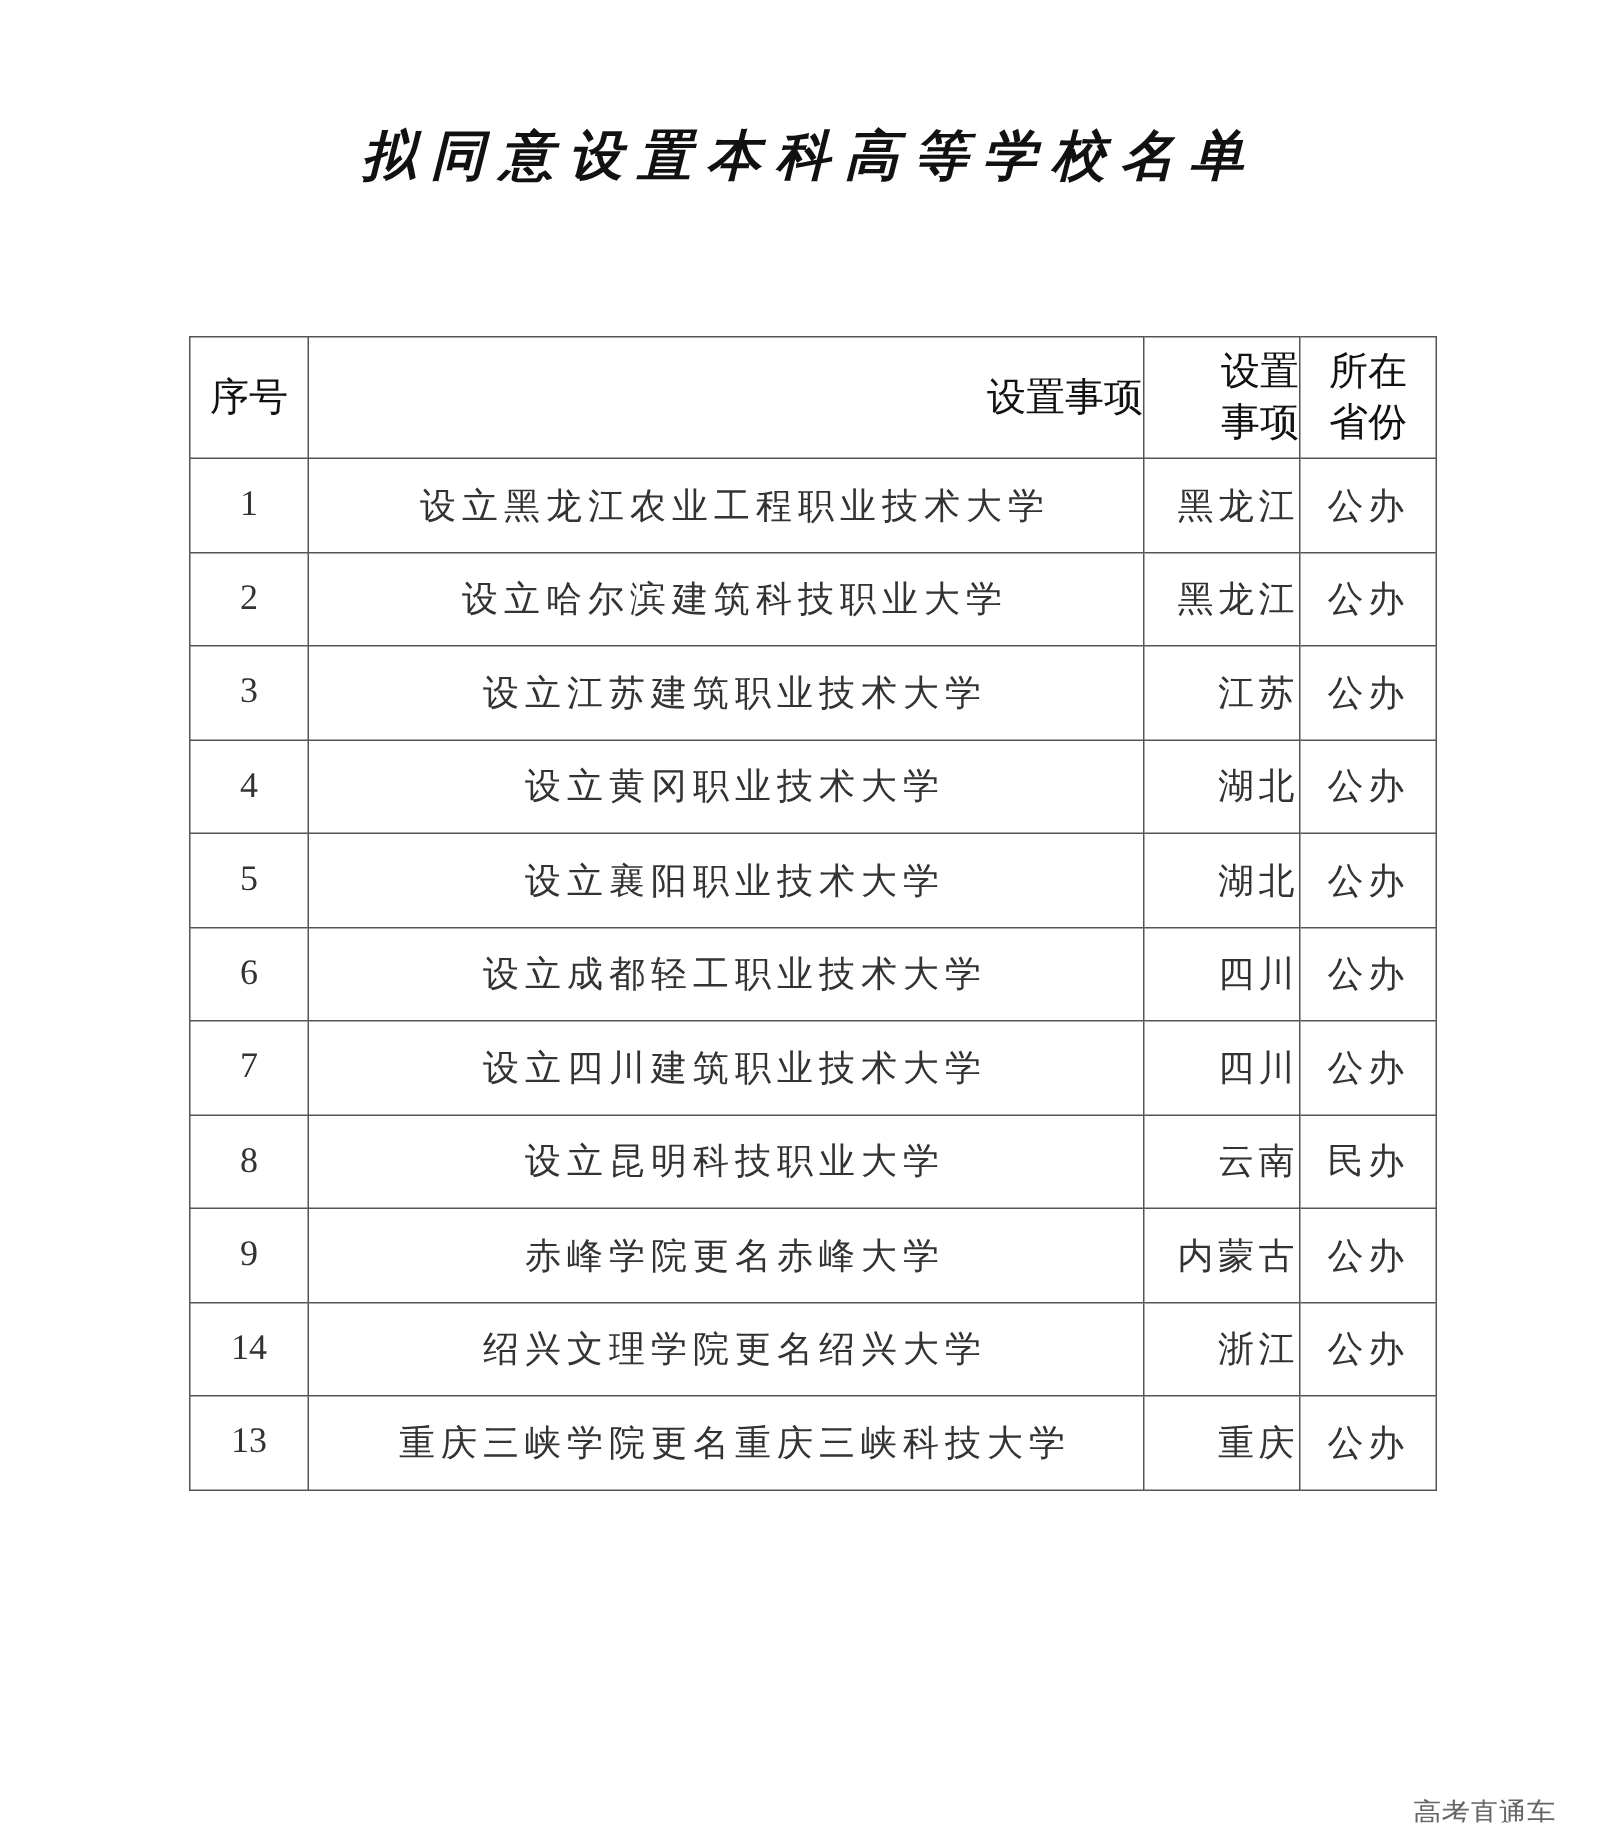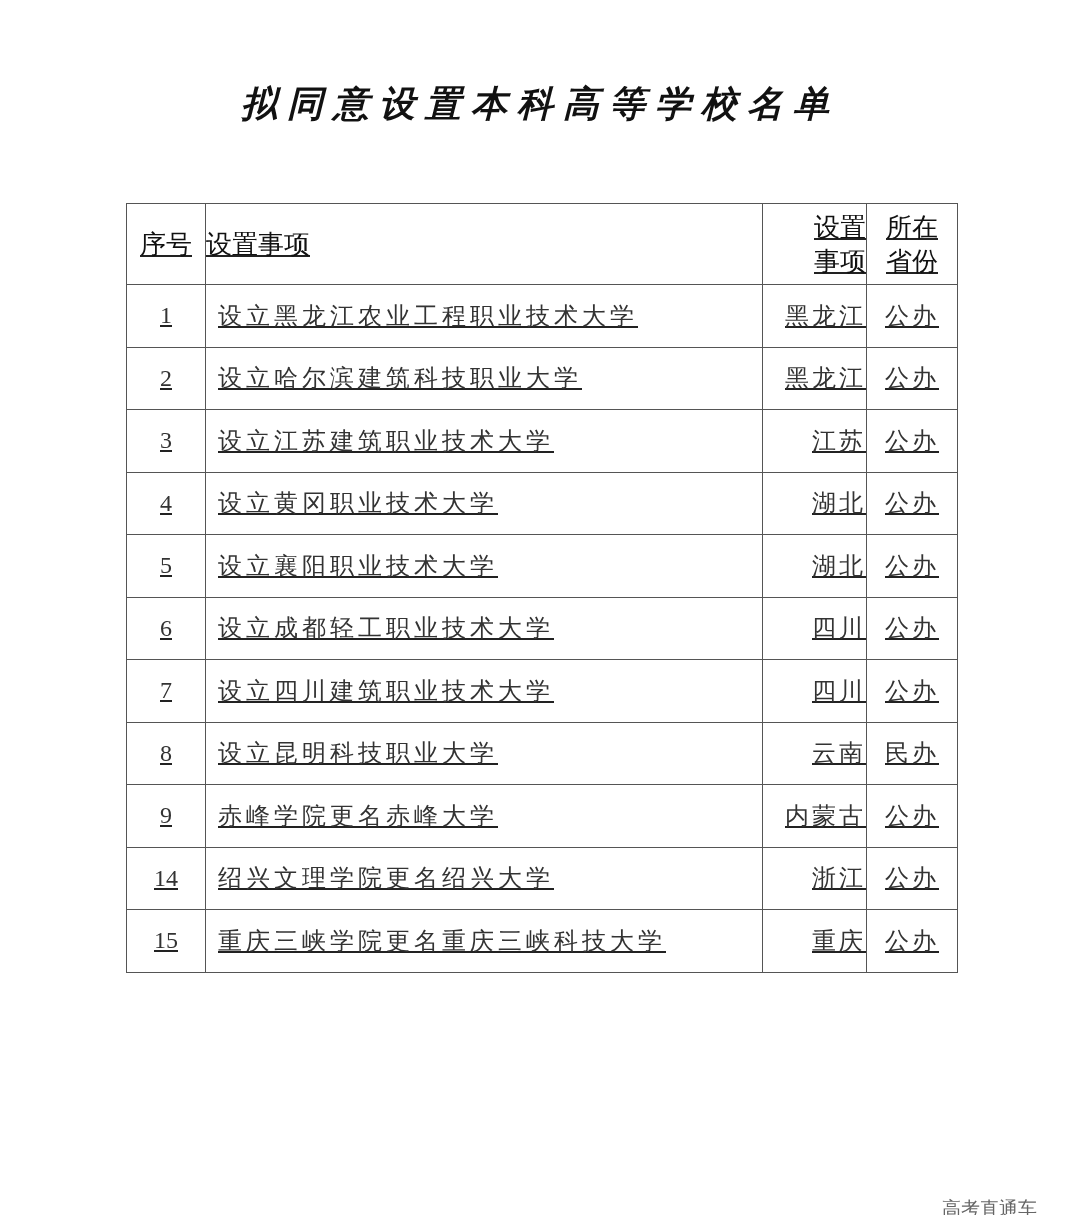--- a/index.html
+++ b/index.html
@@ -6,37 +6,37 @@
   body {
     width: 1080px; height: 1215px; position: relative; overflow: hidden;
     font-family: "DejaVu Serif", "Liberation Serif", serif; color: #222;
   }
   .title {
     position: absolute; left: 0; top: 80px; width: 1080px; text-align: center;
     font-family: "DejaVu Serif", serif; font-size: 36px; font-weight: bold;
     letter-spacing: 10px; font-style: italic; color: #111;
   }
   table.list {
-    position: absolute; left: 126px; top: 203px; width: 829px;
-    border-collapse: collapse; table-layout: fixed; text-decoration: underline;
+    position: absolute; left: 126px; top: 224px; width: 829px;
+    border-collapse: collapse; table-layout: fixed;
   }
   table.list td, table.list th {
     border: 1.5px solid #555; padding: 0;
     font-weight: normal;
   }
   table.list th {
     height: 80px; font-family: "DejaVu Sans", sans-serif; font-size: 26px; color: #111;
     line-height: 34px;
   }
   table.list td { height: 61.5px; font-size: 24px; color: #333; }
   .c-no { width: 78px; text-align: center; font-family: "Liberation Serif", serif; font-size: 25px; color: #111; }
-  .c-item { width: 556px; text-align: left; padding-left: 12px !important; letter-spacing: 4px; font-family: "DejaVu Sans", sans-serif; font-size: 24px; color:#444;}
+  .c-item { width: 556px; text-align: center; padding-left: 12px !important; letter-spacing: 4px; font-family: "DejaVu Sans", sans-serif; font-size: 24px; color:#444;}
   .c-prov { width: 103px; text-align: right; letter-spacing: 3px; font-family: "DejaVu Sans", sans-serif; color:#444;}
   .c-type { width: 90px; text-align: center; letter-spacing: 3px; font-family: "DejaVu Sans", sans-serif; color:#444;}
-  th.c-item { text-align: left; padding-left: 0 !important; letter-spacing: 0; color:#111;}
+  th.c-item { text-align: right; padding-left: 0 !important; letter-spacing: 0; color:#111;}
   th.c-prov, th.c-type { letter-spacing: 0; color:#111;}
   .watermark {
     position: absolute; left: 942px; top: 1160px;
     font-family: "DejaVu Sans", sans-serif; font-size: 19px; color: #666; margin-top: 36px;
   }
 </style>
 </head>
 <body>
 
 <div class="title">拟同意设置本科高等学校名单</div>
@@ -111,21 +111,21 @@
         <td class="c-prov">内蒙古</td>
         <td class="c-type">公办</td>
       </tr>
     <tr>
         <td class="c-no">14</td>
         <td class="c-item">绍兴文理学院更名绍兴大学</td>
         <td class="c-prov">浙江</td>
         <td class="c-type">公办</td>
       </tr>
     <tr>
-        <td class="c-no">15</td>
+        <td class="c-no">13</td>
         <td class="c-item">重庆三峡学院更名重庆三峡科技大学</td>
         <td class="c-prov">重庆</td>
         <td class="c-type">公办</td>
       </tr>
   </tbody>
 </table>
 
 <div class="watermark">高考直通车</div>
 
 </body></html>

